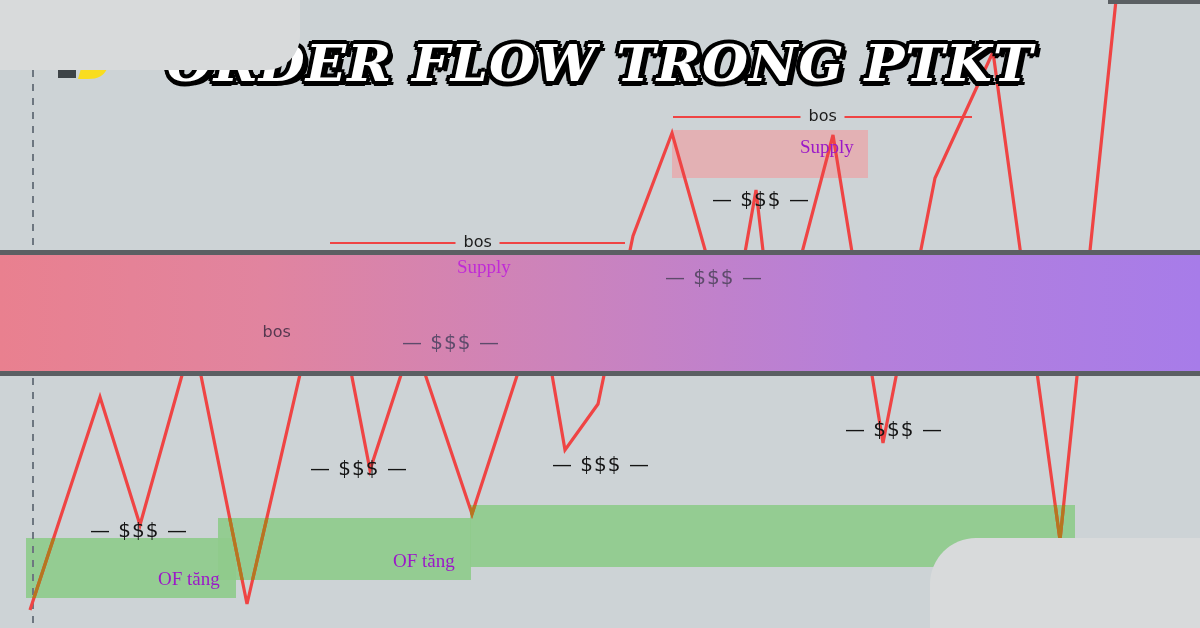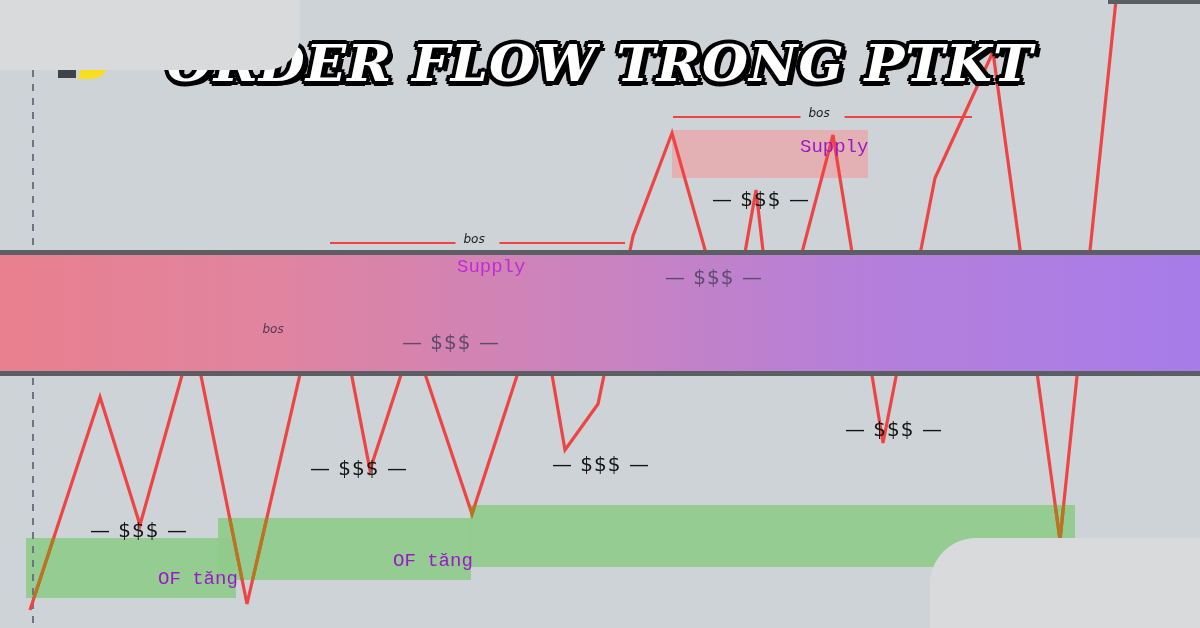--- a/index.html
+++ b/index.html
@@ -131,27 +131,26 @@
   }
   .ann-money {
     font-family: "DejaVu Sans", sans-serif;
     font-size: 20px;
     color: #141414;
     letter-spacing: 1px;
   }
   .ann-money.on-band { color: #5d4b6b; z-index: 33; }
   .ann-bos {
     font-family: "DejaVu Sans", sans-serif;
-    font-size: 12px;
+    font-size: 16px;
     color: #1b1b1b;
-    font-style: italic;
   }
   .ann-bos.on-band { color: #56384f; z-index: 33; }
   .ann-zone {
-    font-family: Liberation Mono, monospace;
+    font-family: Liberation Serif, serif;
     font-size: 19px;
     color: #9b19c8;
   }
   .ann-zone.on-band { z-index: 33; color: #c02bd6; }
 </style>
 </head>
 <body>
 
 <div id="stage">
 

